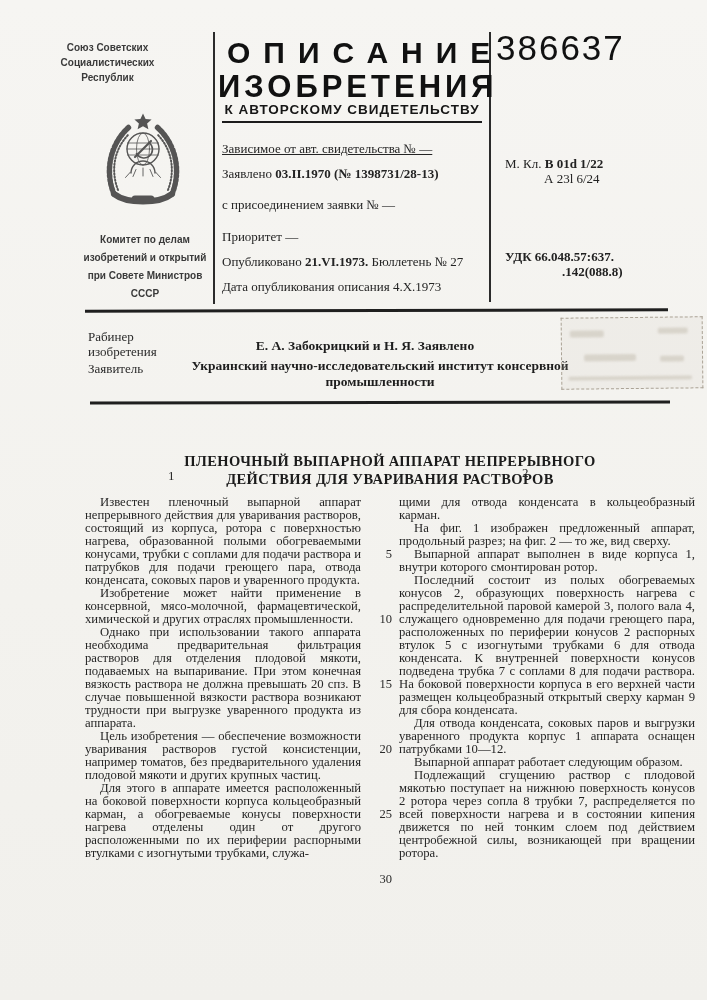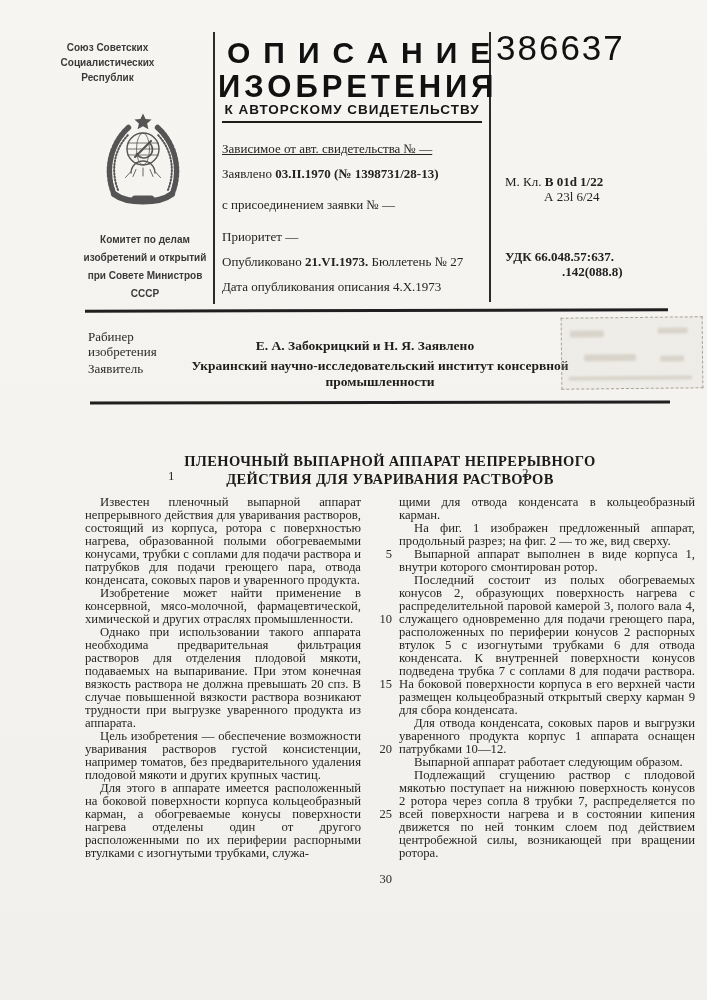--- a/index.html
+++ b/index.html
@@ -34,21 +34,21 @@
   .doc-subtitle span{display:inline-block;font-family:"Liberation Sans","DejaVu Sans",sans-serif;
     font-weight:bold;font-size:13.5px;letter-spacing:1px;color:#161616;
     border-bottom:2px solid #1c1c1c;padding:0 2px 4px 2px;}
   .biblio-row{position:absolute;left:222px;width:262px;font-size:13px;color:#242424;white-space:nowrap;}
   .biblio-row b{font-weight:bold;}
   .br1{top:141px;text-decoration:underline;} .br2{top:166px;} .br3{top:197px;} .br4{top:229px;} .br5{top:254px;} .br6{top:279px;}
   
   .patent-number{position:absolute;left:496px;top:28px;
     font-family:"Liberation Sans","DejaVu Sans",sans-serif;font-weight:normal;
     font-size:35px;letter-spacing:2px;color:#111;}
-  .class-block{position:absolute;left:505px;top:174px;font-size:13px;line-height:15px;color:#222;}
+  .class-block{position:absolute;left:505px;top:156px;font-size:13px;line-height:15px;color:#222;}
   .class-block .l2{padding-left:39px;}
   .class-block b{font-weight:bold;}
   .udc-block{position:absolute;left:505px;top:249px;font-size:13px;line-height:15px;font-weight:bold;color:#222;}
   .udc-block .l2{padding-left:57px;}
   
   .role-label{position:absolute;left:88px;font-size:13px;line-height:15px;color:#2a2a2a;}
   .rl1{top:329px;} .rl2{top:361px;}
   .authors-names{position:absolute;left:85px;top:338px;width:560px;text-align:center;
     font-weight:bold;font-size:13.5px;color:#1e1e1e;}
   .applicant{position:absolute;left:120px;top:358px;width:520px;text-align:center;

